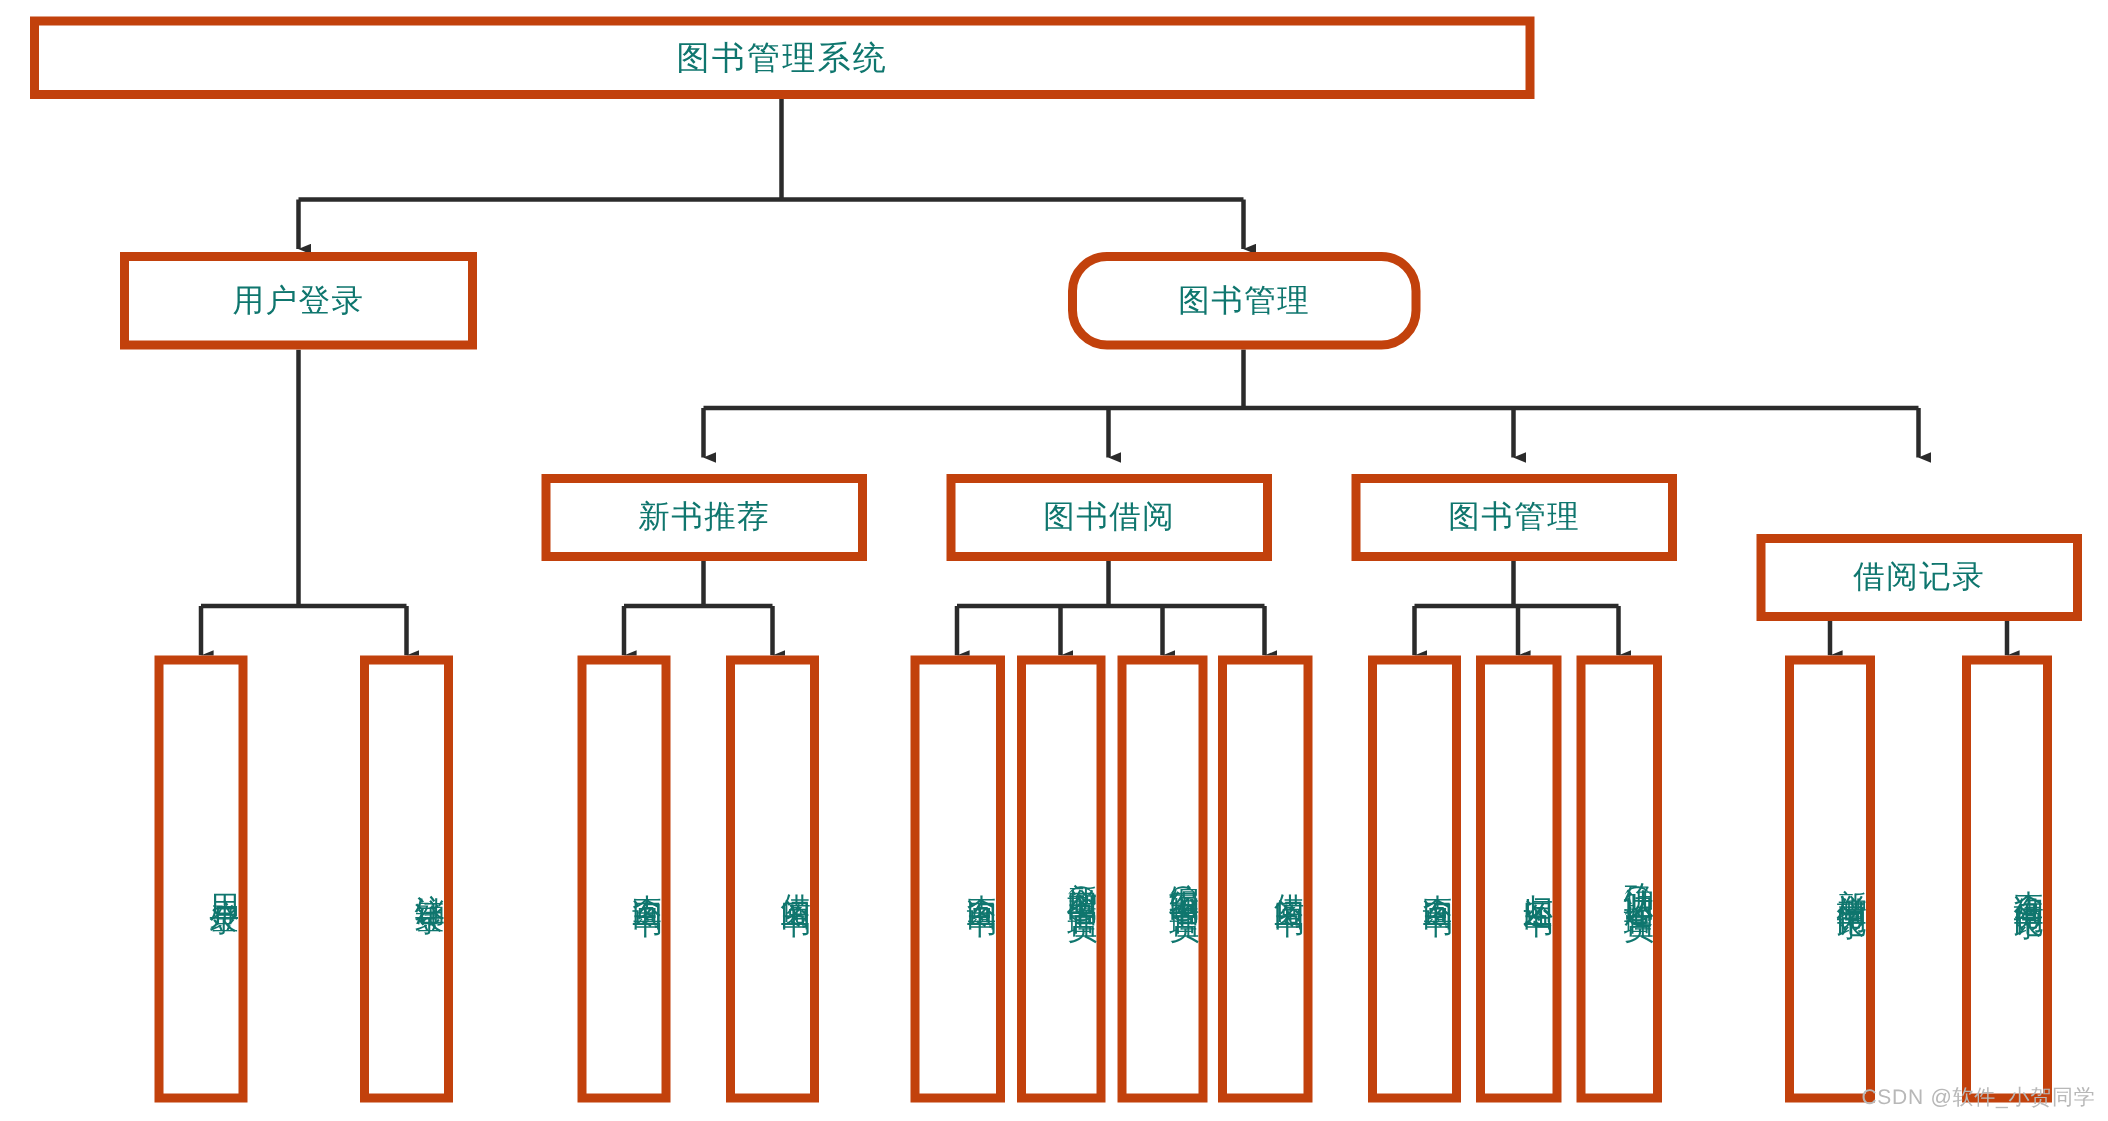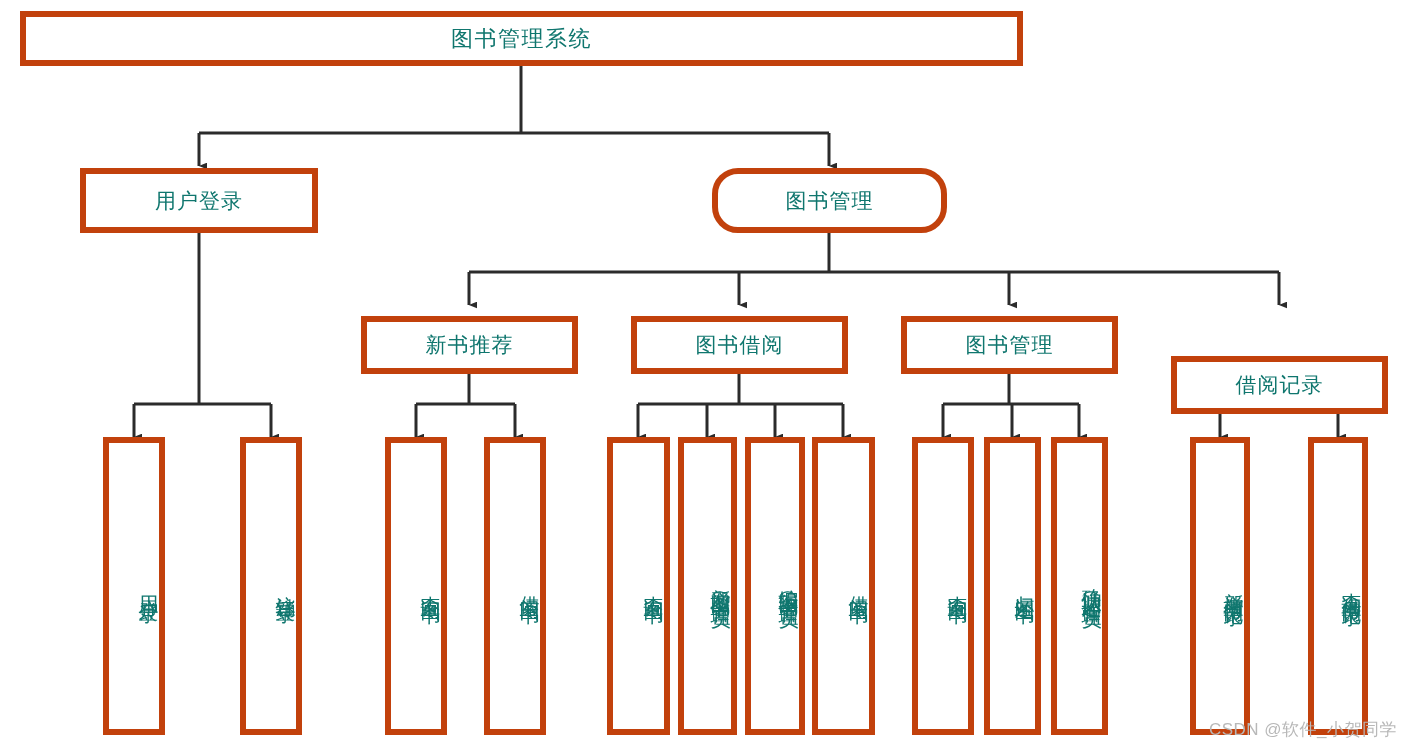--- a/index.html
+++ b/index.html
@@ -57,21 +57,21 @@
   .node-leaf .leaf-text {
     display: block;
     writing-mode: vertical-rl;
     text-orientation: upright;
     white-space: nowrap;
   }
   #watermark {
     position: absolute;
     right: 8px;
     bottom: 6px;
-    font-size: 17px;
+    font-size: 14px;
     color: #b8b8b8;
     letter-spacing: 0.5px;
     white-space: nowrap;
   }
 </style>
 </head>
 <body>
 
 <div id="diagram-root">
 

